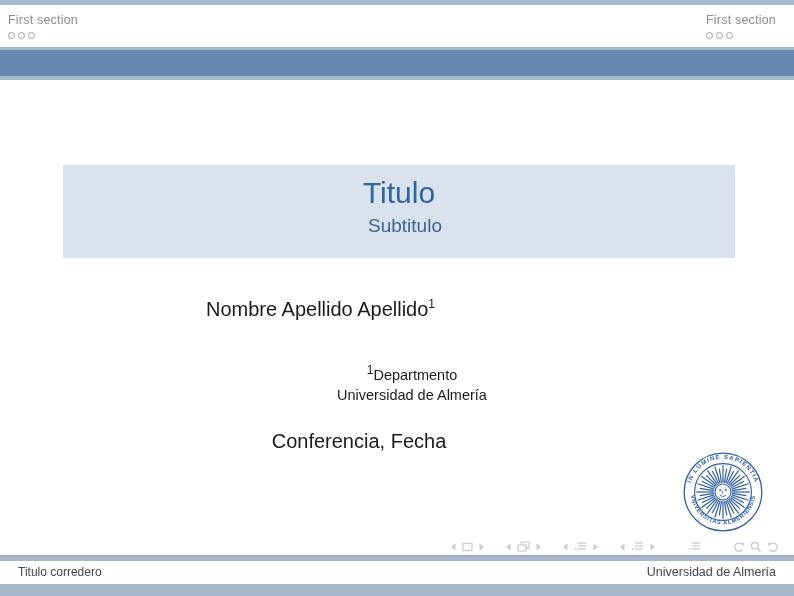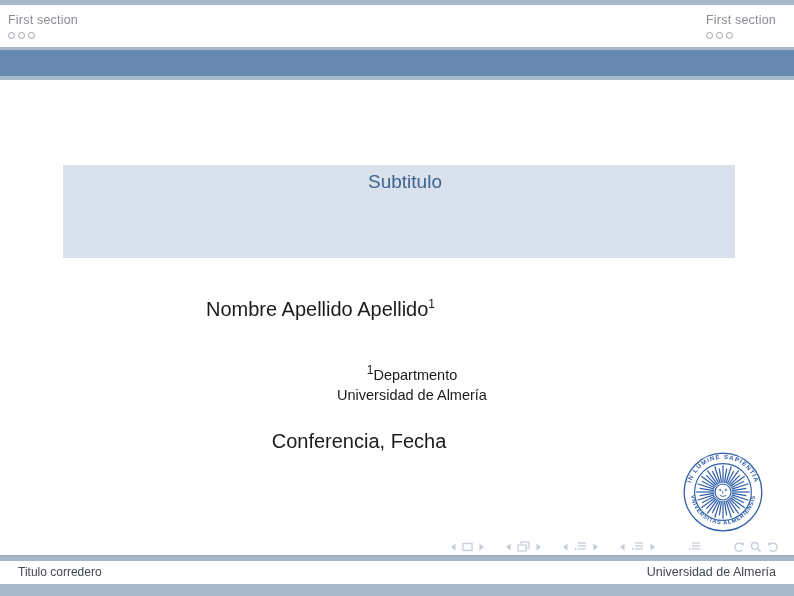--- a/index.html
+++ b/index.html
@@ -68,20 +68,21 @@
       <span class="dot"></span>
       <span class="dot"></span>
     </div>
   </div>
 
   <div class="abs sepline-a"></div>
   <div class="abs mainbar"></div>
   <div class="abs sepline-b"></div>
 
   <div class="abs titlebox">
+    <div class="title">Titulo</div>
     <div class="subtitle">Subtitulo</div>
   </div>
 
   <div class="abs author"><span>Nombre Apellido Apellido</span><sup>1</sup></div>
 
   <div class="abs inst">
     <div><sup>1</sup><span>Departmento</span></div>
     <div>Universidad de Almería</div>
   </div>
 

